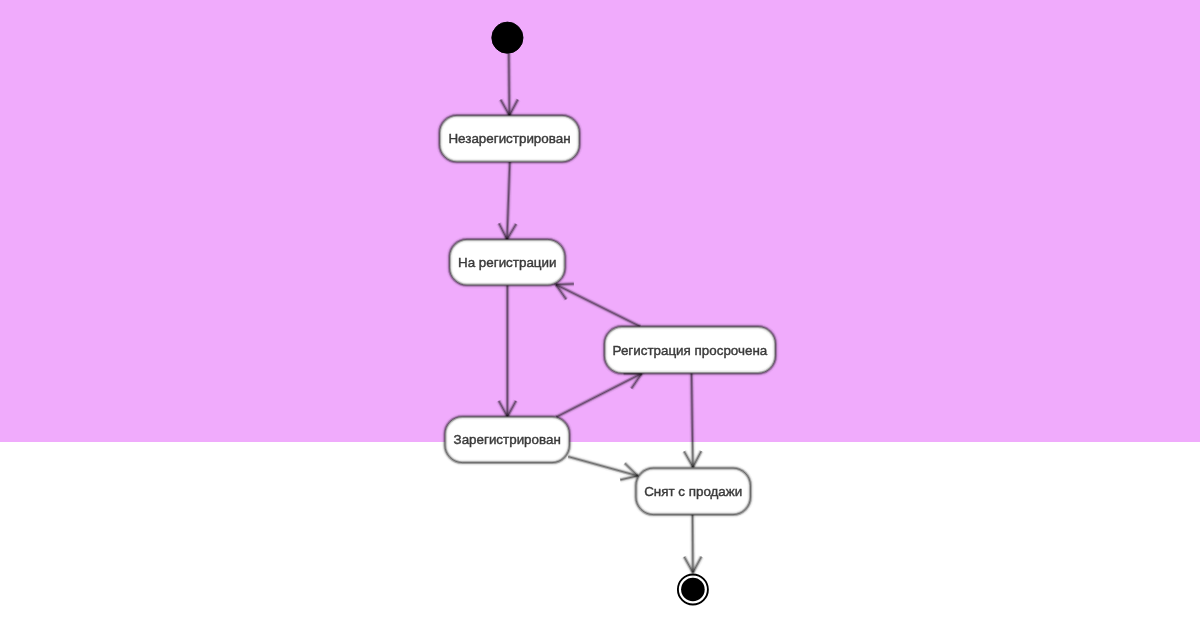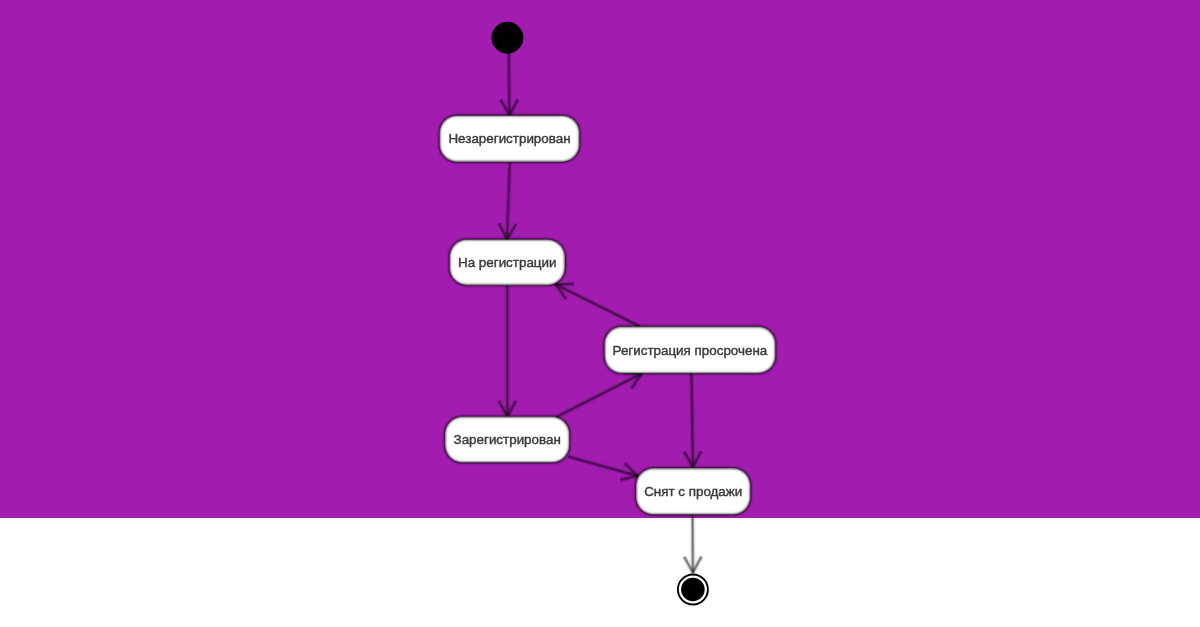--- a/index.html
+++ b/index.html
@@ -1,20 +1,20 @@
 <!DOCTYPE html>
 <html><head>
 <meta charset="utf-8">
 <title>Diagram</title>
 <style>
   html,body{margin:0;padding:0;background:#ffffff;}
   body{width:1200px;height:627px;overflow:hidden;
        font-family:"Liberation Sans",sans-serif;
        -webkit-font-smoothing:antialiased;}
-  #canvas{position:relative;width:1200px;height:518px;background:#a21caf;}
+  #canvas{position:relative;width:1200px;height:442px;background:#f0abfc;}
   #state-diagram{display:block;}
   .state-label{font-family:"Liberation Sans",sans-serif;font-size:13.4px;}
 </style>
 </head>
 <body>
 
 <div id="canvas">
   <svg id="state-diagram" width="1200" height="627" viewBox="0 0 1200 627">
     <g id="edges">
         <g>

